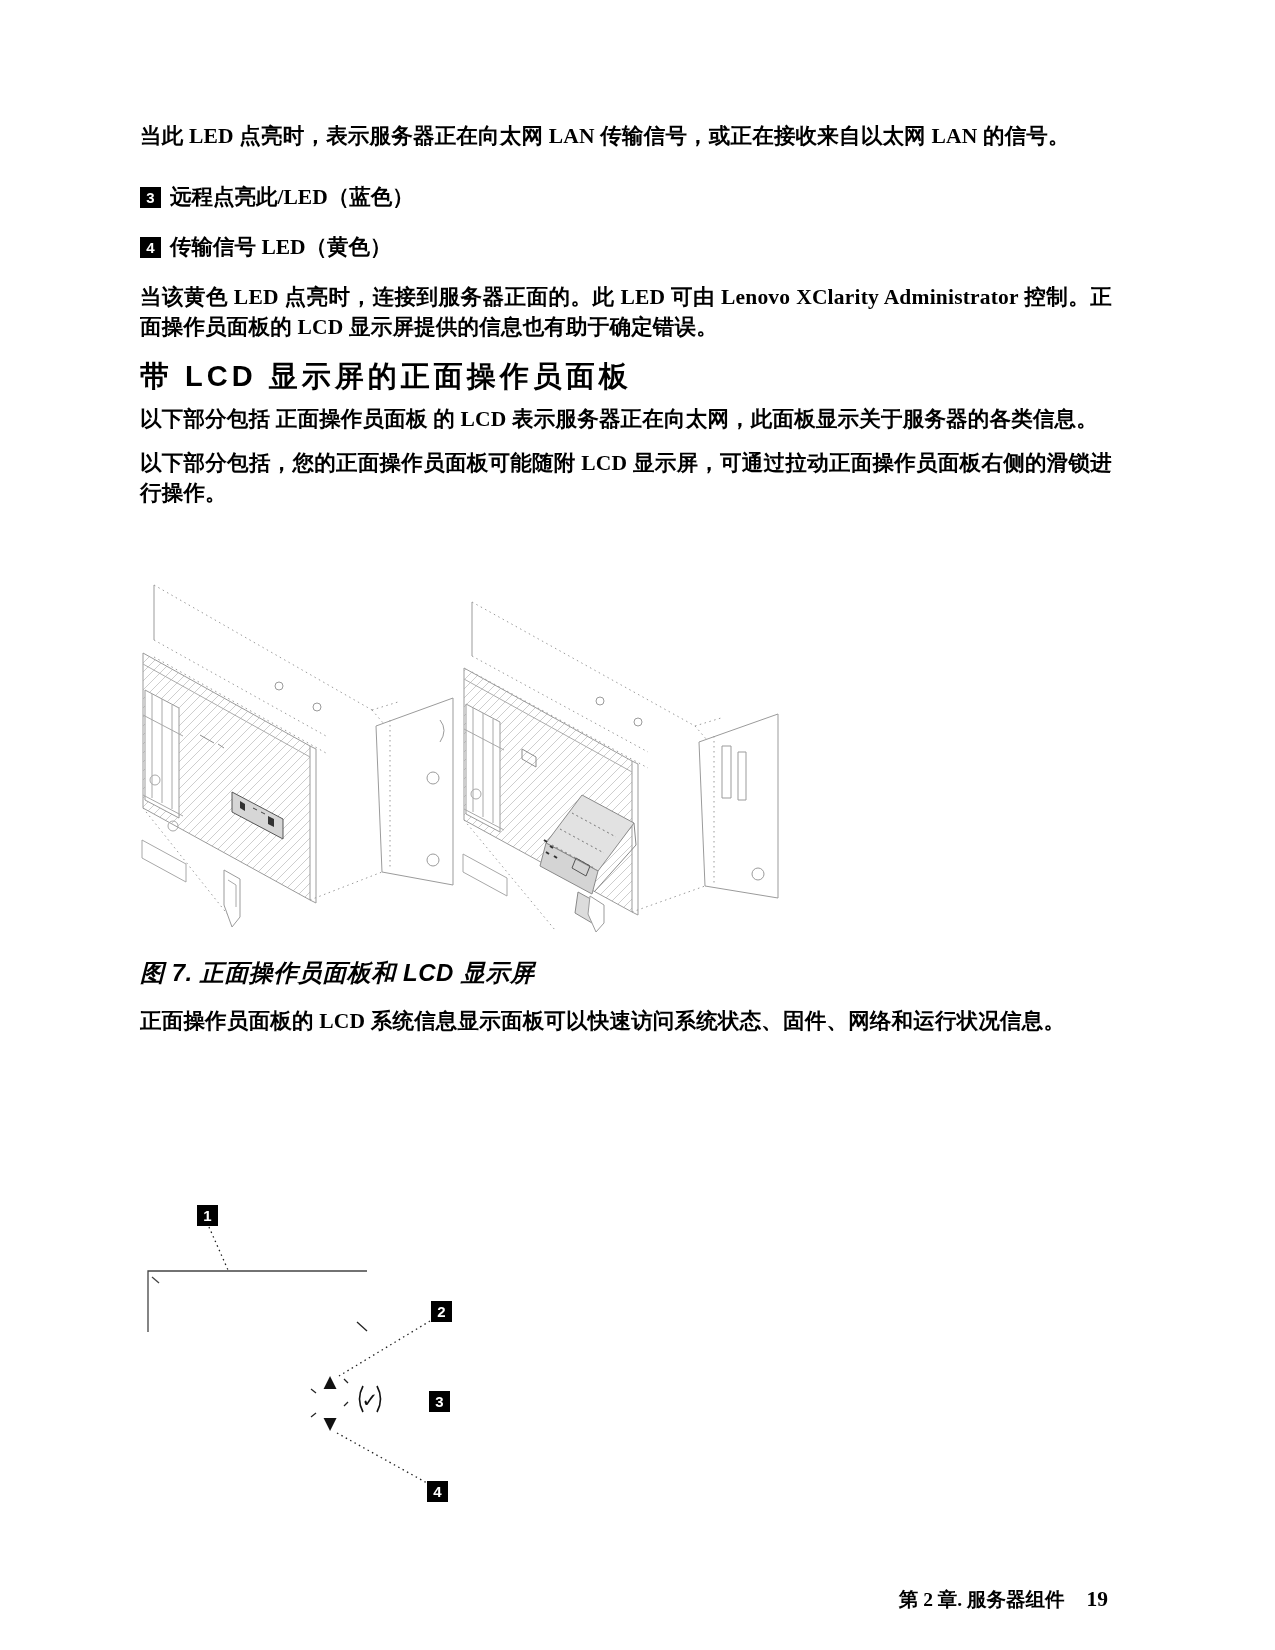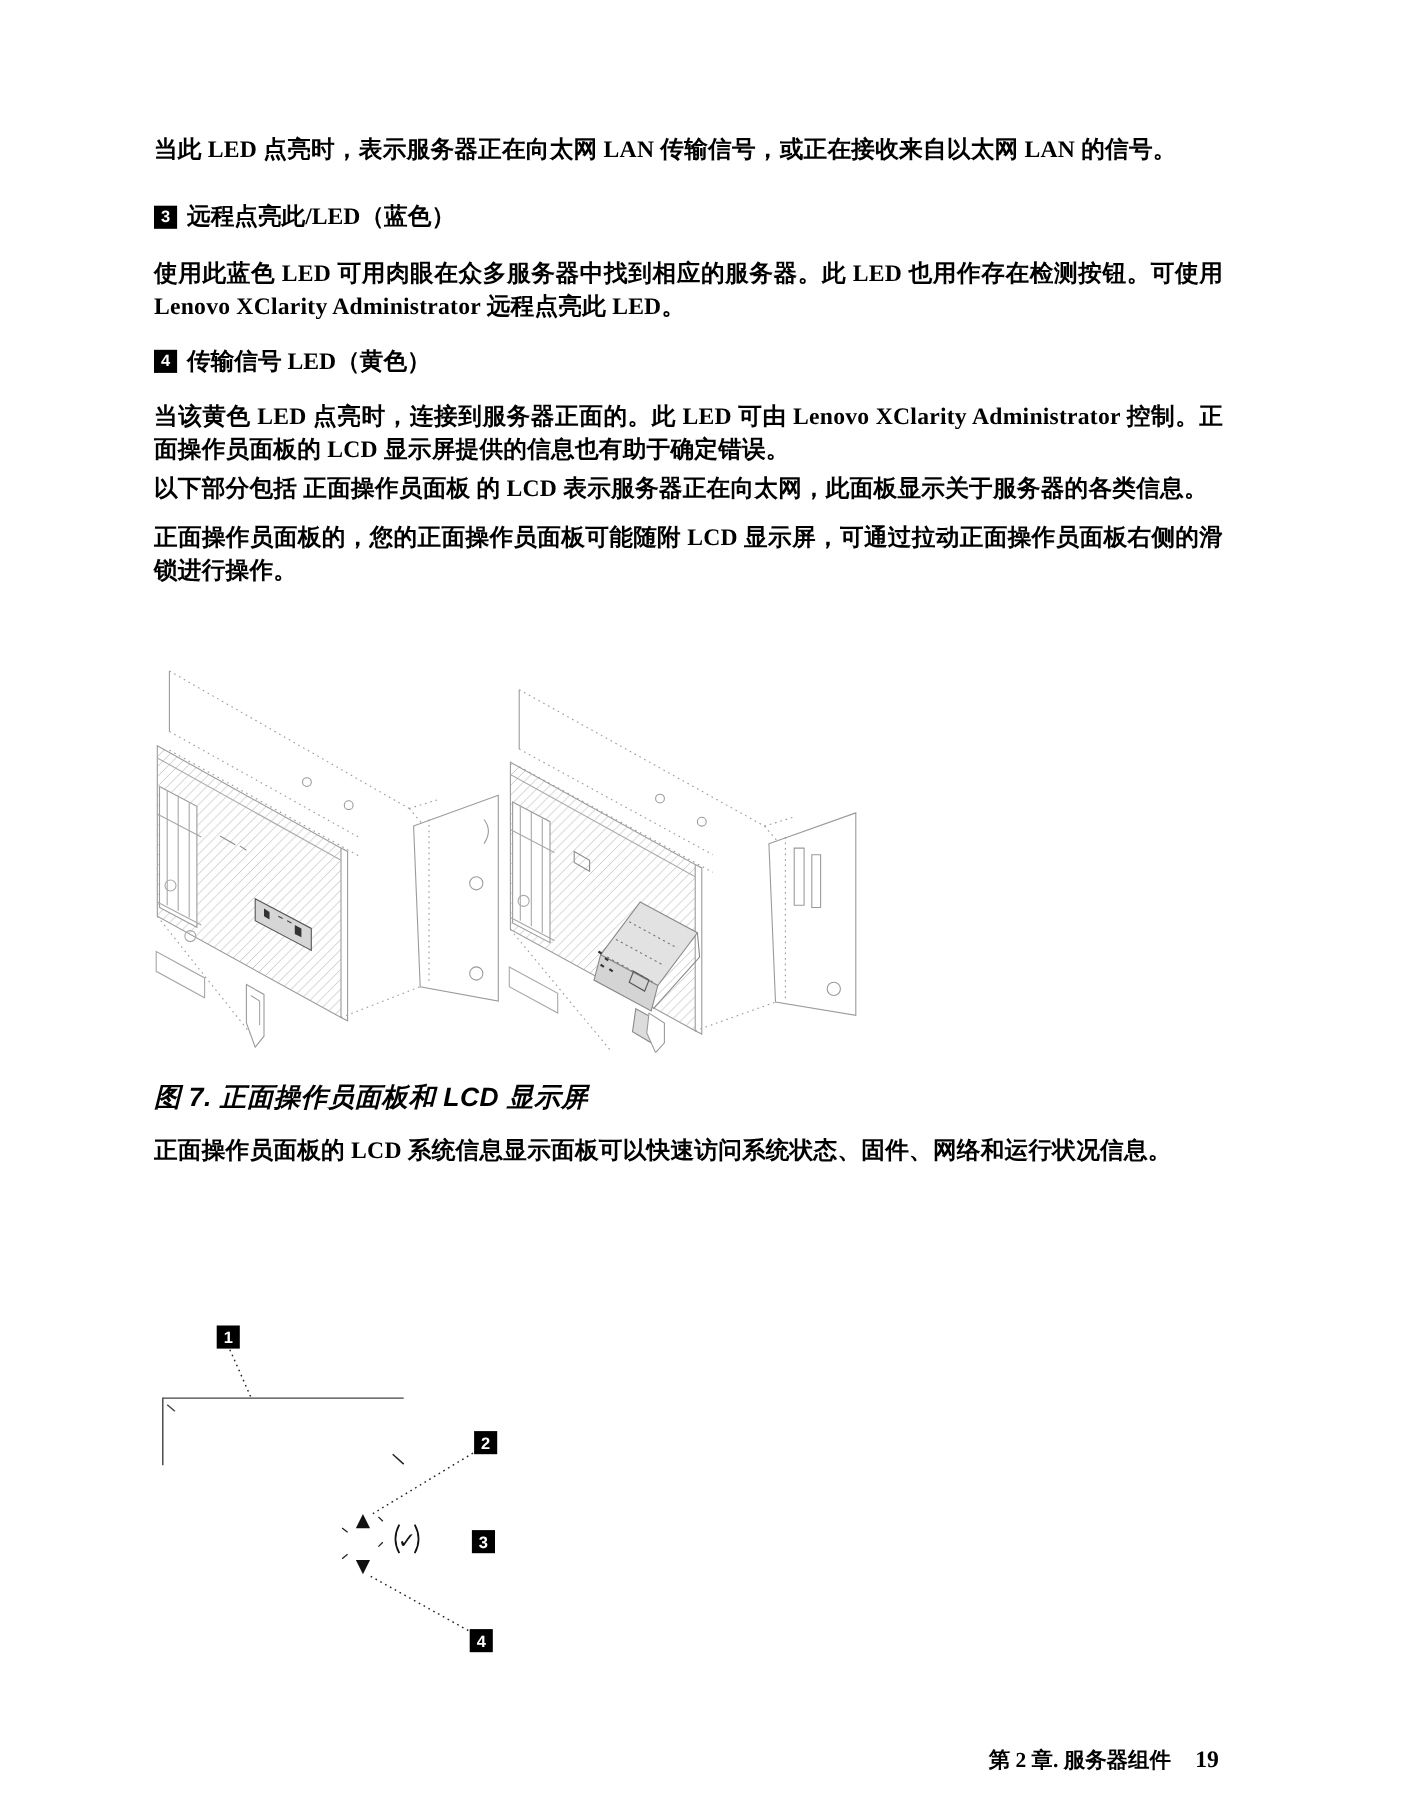--- a/index.html
+++ b/index.html
@@ -64,33 +64,33 @@
 <div class="page">
   <div class="flow">
 
     <p class="body-p mt-p1">当此 LED 点亮时，表示服务器正在向太网 LAN 传输信号，或正在接收来自以太网 LAN 的信号。</p>
 
     <h3 class="item-heading mt-h3">
       <span class="badge">3</span>
       <span>远程点亮此/LED（蓝色）</span>
     </h3>
 
-    <p class="body-p mt-b3">使用此蓝色 LED 可用肉眼在众多服务器中找到相应的服务器。此 LED 也用作存在检测按钮。可使用 Lenovo XClarity Administrator 远程点亮此 LED。</p>
 
     <h3 class="item-heading mt-h4">
       <span class="badge">4</span>
       <span>传输信号 LED（黄色）</span>
     </h3>
 
     <p class="body-p mt-b4">当该黄色 LED 点亮时，连接到服务器正面的。此 LED 可由 Lenovo XClarity Administrator 控制。正面操作员面板的 LCD 显示屏提供的信息也有助于确定错误。</p>
 
+    <h2 class="section-heading mt-sec">带 LCD 显示屏的正面操作员面板</h2>
 
     <p class="body-p mt-s1">以下部分包括 正面操作员面板 的 LCD 表示服务器正在向太网，此面板显示关于服务器的各类信息。</p>
 
-    <p class="body-p mt-s2">正面操作员面板的，您的正面操作员面板可能随附 LCD 显示屏，可通过拉动正面操作员面板右侧的滑锁进行操作。</p>
+    <p class="body-p mt-s2">以下部分包括，您的正面操作员面板可能随附 LCD 显示屏，可通过拉动正面操作员面板右侧的滑锁进行操作。</p>
 
     <div class="figure-row">
 
       <svg width="315" height="392" viewBox="0 0 315 392">
         <defs>
           <pattern id="hatchL" width="9" height="9" patternUnits="userSpaceOnUse">
             <path d="M0,9 L9,0" stroke="#c8c8c8" stroke-width="0.9" fill="none"></path>
           </pattern>
         </defs>
         <g fill="none" stroke="#9b9b9b" stroke-width="1">

